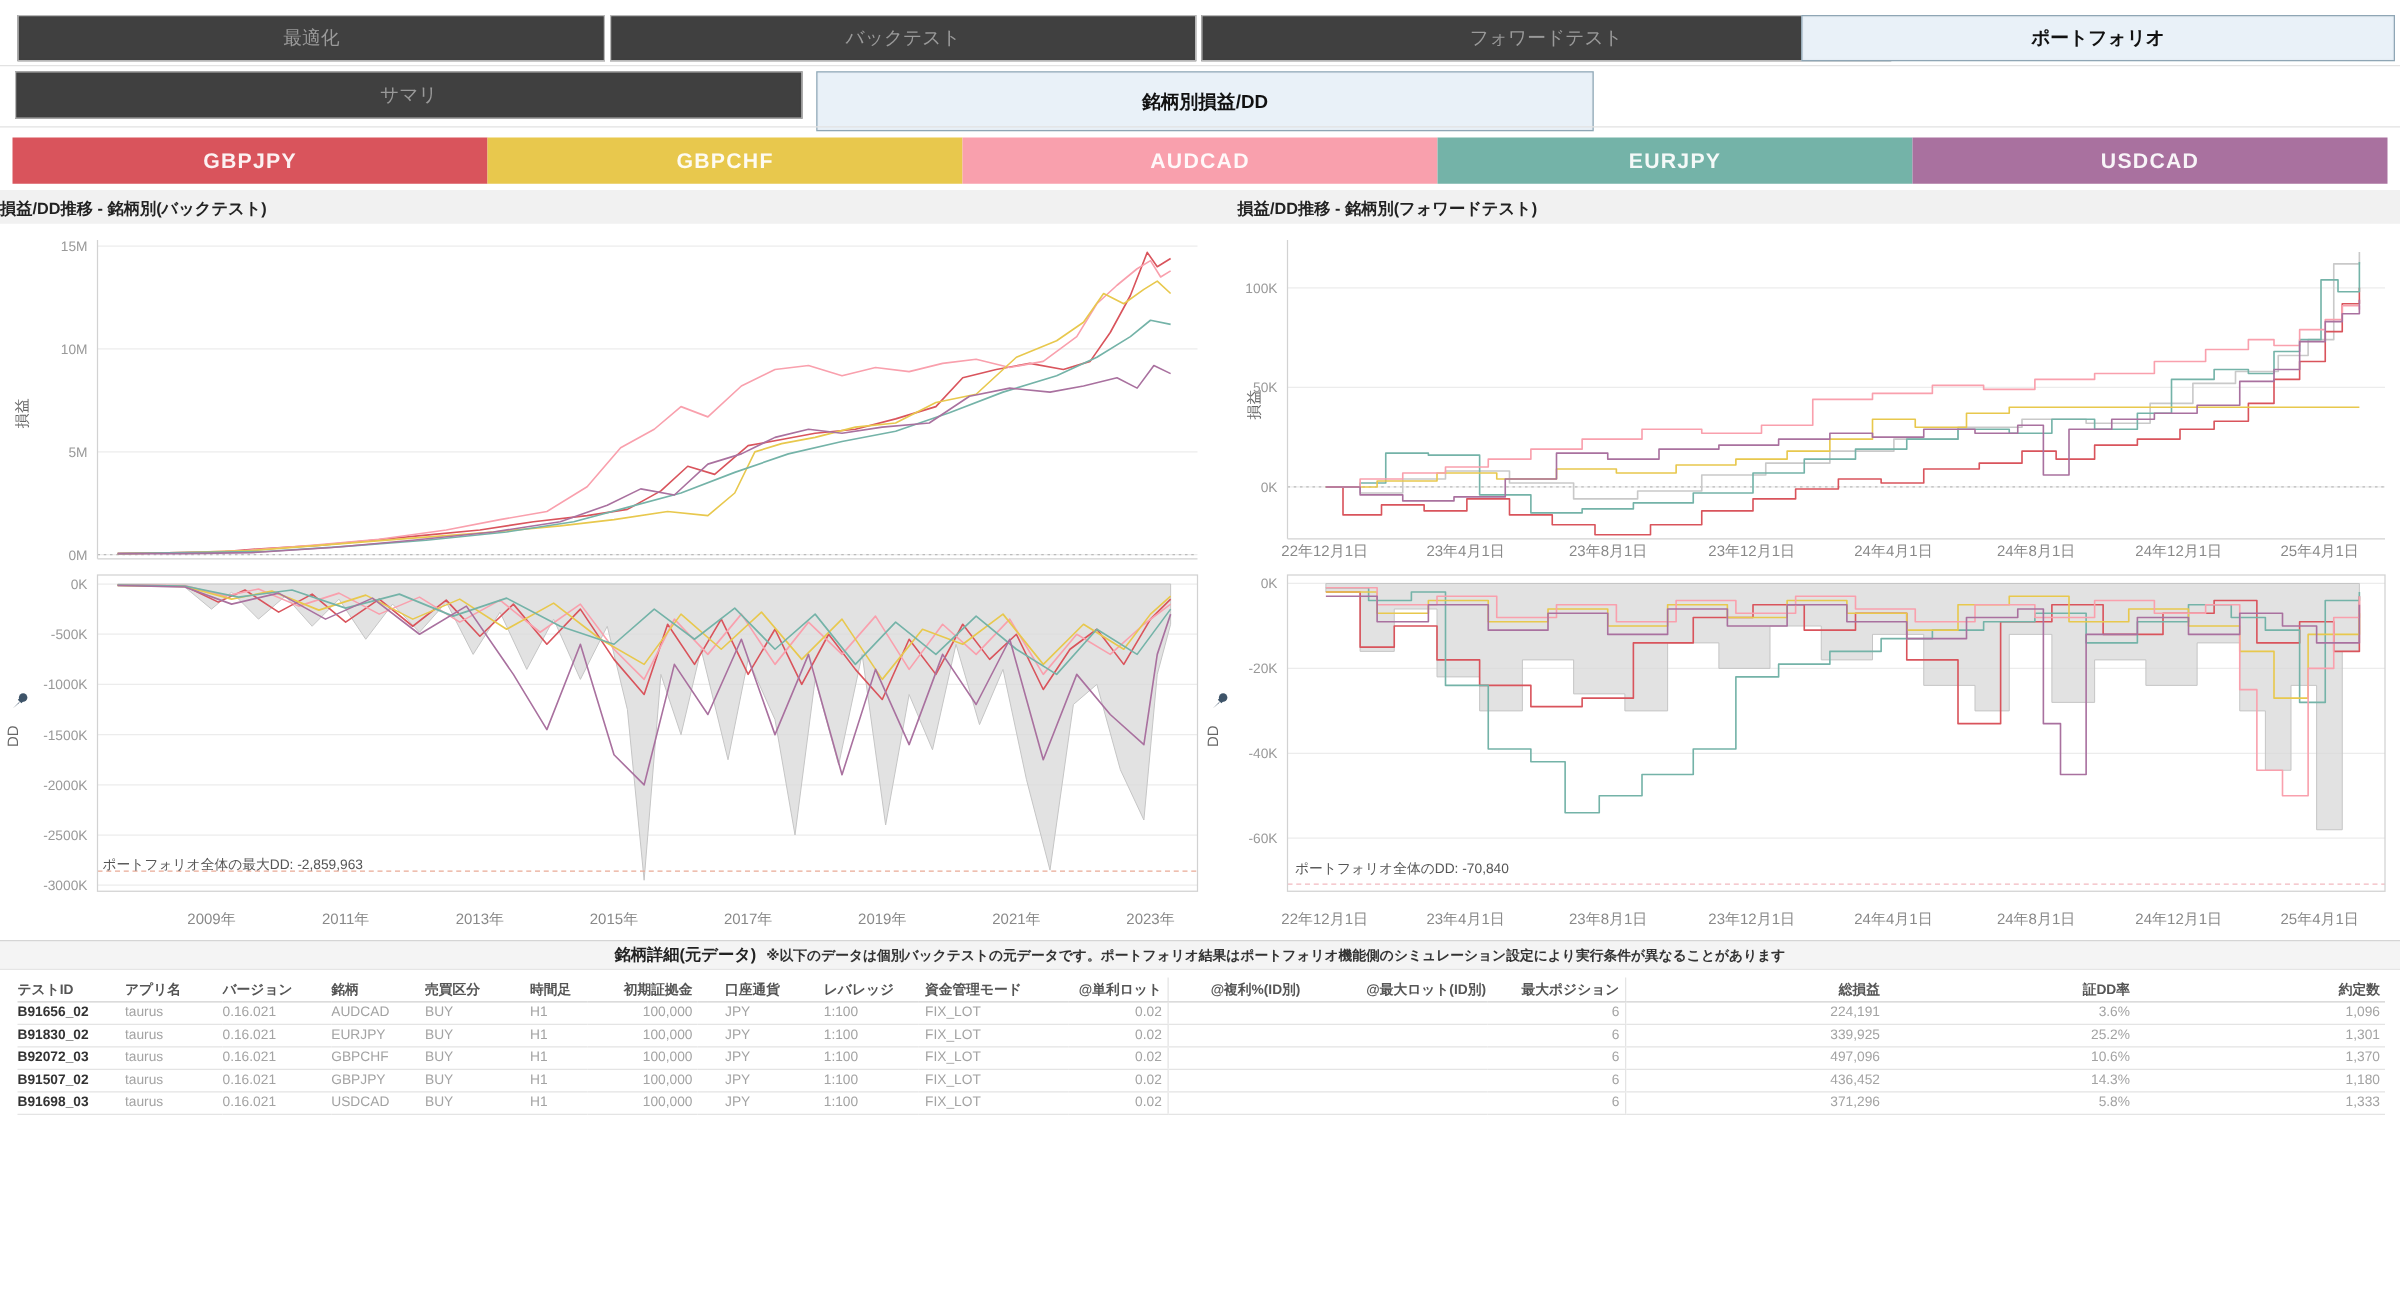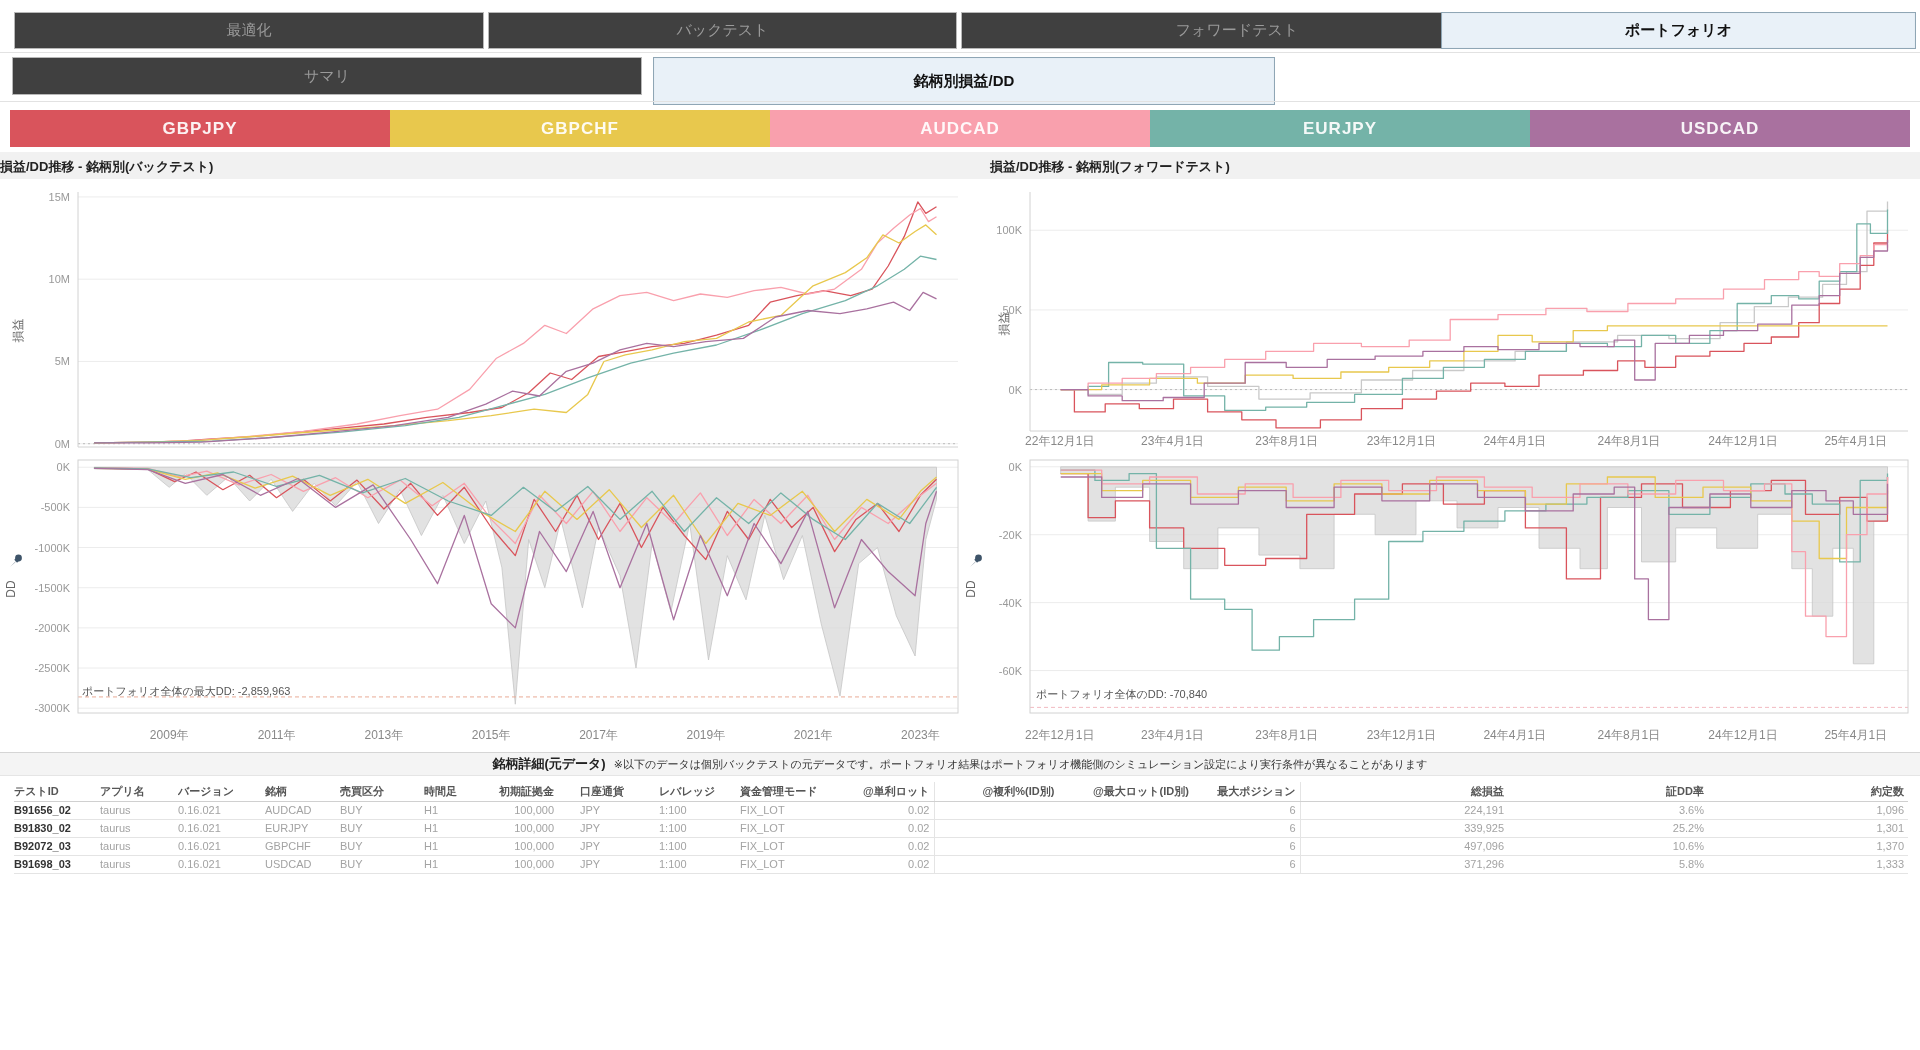--- a/index.html
+++ b/index.html
@@ -22,21 +22,21 @@
   .ctitle.r { left:990px; width:900px; }
   svg { position:absolute; }
   .axlab { position:absolute; color:#666; font-size:12px; transform:rotate(-90deg); transform-origin:center; white-space:nowrap; }
   .pin { position:absolute; width:16px; height:16px; }
   .ddnote { position:absolute; font-size:11px; color:#555; white-space:nowrap; }
   
   .tband { position:absolute; top:752px; left:0; width:1920px; height:24px; background:#f4f4f4;
     border-top:1px solid #d5d5d5; border-bottom:1px solid #e5e5e5;
     display:flex; align-items:center; justify-content:center; }
   .tband .tt { font-size:13px; font-weight:bold; color:#222; }
-  .tband .tn { font-size:11px; color:#333; margin-left:8px; font-weight:normal; }
+  .tband .tn { font-size:11px; color:#333; margin-left:8px; font-weight:bold; }
   
   table.dt { position:absolute; top:782px; left:14px; width:1894px; border-collapse:collapse; table-layout:fixed; }
   table.dt th { font-size:11px; color:#555; font-weight:bold; border-bottom:1px solid #d0d0d0; height:19px; white-space:nowrap; overflow:hidden; }
   table.dt td { font-size:11px; color:#a3a3a3; border-bottom:1px solid #e4e4e4; height:18px; white-space:nowrap; overflow:hidden; }
   table.dt td.id { color:#333; font-weight:bold; }
   table.dt .al { text-align:left; } table.dt .ar { text-align:right; padding-right:4px; }
   table.dt .bl { border-left:1px solid #e4e4e4; }
 </style>
 </head>
 <body>
@@ -221,21 +221,21 @@
         <th class="al">アプリ名</th>
         <th class="al">バージョン</th>
         <th class="al">銘柄</th>
         <th class="al">売買区分</th>
         <th class="al">時間足</th>
         <th class="ar">初期証拠金</th>
         <th class="al" style="padding-left: 22px;">口座通貨</th>
         <th class="al" style="padding-left: 7px;">レバレッジ</th>
         <th class="al" style="padding-left: 5px;">資金管理モード</th>
         <th class="ar">@単利ロット</th>
-        <th class="al bl" style="padding-left: 48px;">@複利%(ID別)</th>
+        <th class="al bl" style="padding-left: 34px;">@複利%(ID別)</th>
         <th class="al" style="padding-left: 33px;">@最大ロット(ID別)</th>
         <th class="ar">最大ポジション</th>
         <th class="ar bl">総損益</th>
         <th class="ar">証DD率</th>
         <th class="ar">約定数</th>
       </tr>
     </thead>
   <tbody id="tbody">
       <tr>
         <td class="al id">B91656_02</td>
@@ -288,20 +288,39 @@
         <td class="al" style="padding-left: 5px;">FIX_LOT</td>
         <td class="ar">0.02</td>
         <td class="al bl" style="padding-left: 34px;"></td>
         <td class="al" style="padding-left: 33px;"></td>
         <td class="ar">6</td>
         <td class="ar bl">497,096</td>
         <td class="ar">10.6%</td>
         <td class="ar">1,370</td>
       </tr>
       <tr>
+        <td class="al id">B91507_02</td>
+        <td class="al">taurus</td>
+        <td class="al">0.16.021</td>
+        <td class="al">GBPJPY</td>
+        <td class="al">BUY</td>
+        <td class="al">H1</td>
+        <td class="ar">100,000</td>
+        <td class="al" style="padding-left: 22px;">JPY</td>
+        <td class="al" style="padding-left: 7px;">1:100</td>
+        <td class="al" style="padding-left: 5px;">FIX_LOT</td>
+        <td class="ar">0.02</td>
+        <td class="al bl" style="padding-left: 34px;"></td>
+        <td class="al" style="padding-left: 33px;"></td>
+        <td class="ar">6</td>
+        <td class="ar bl">436,452</td>
+        <td class="ar">14.3%</td>
+        <td class="ar">1,180</td>
+      </tr>
+      <tr>
         <td class="al id">B91698_03</td>
         <td class="al">taurus</td>
         <td class="al">0.16.021</td>
         <td class="al">USDCAD</td>
         <td class="al">BUY</td>
         <td class="al">H1</td>
         <td class="ar">100,000</td>
         <td class="al" style="padding-left: 22px;">JPY</td>
         <td class="al" style="padding-left: 7px;">1:100</td>
         <td class="al" style="padding-left: 5px;">FIX_LOT</td>

